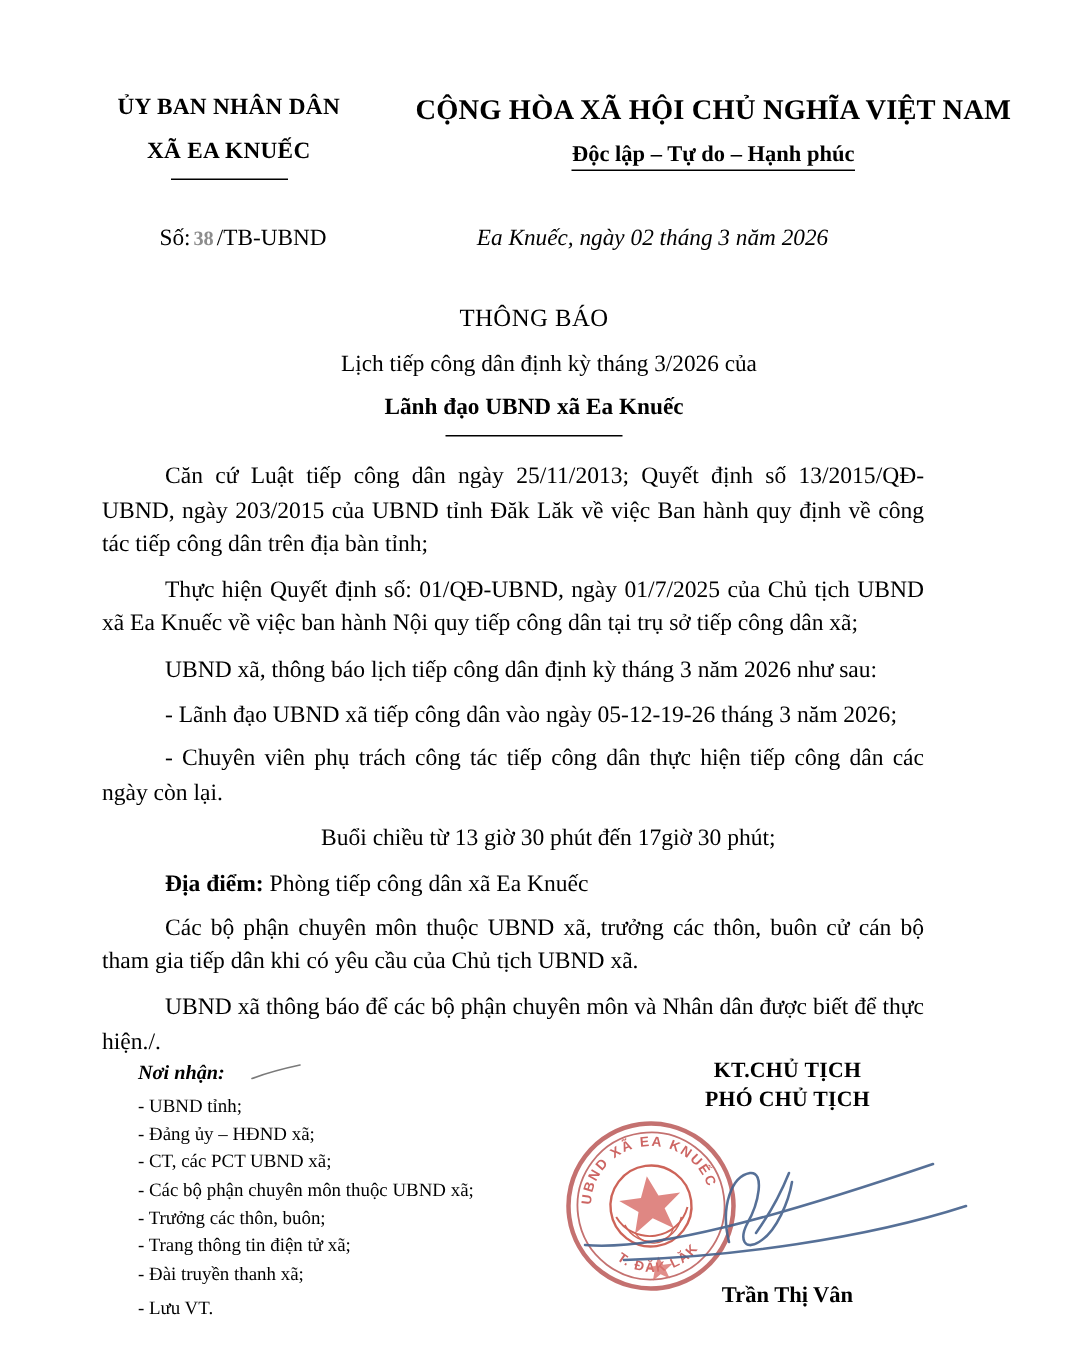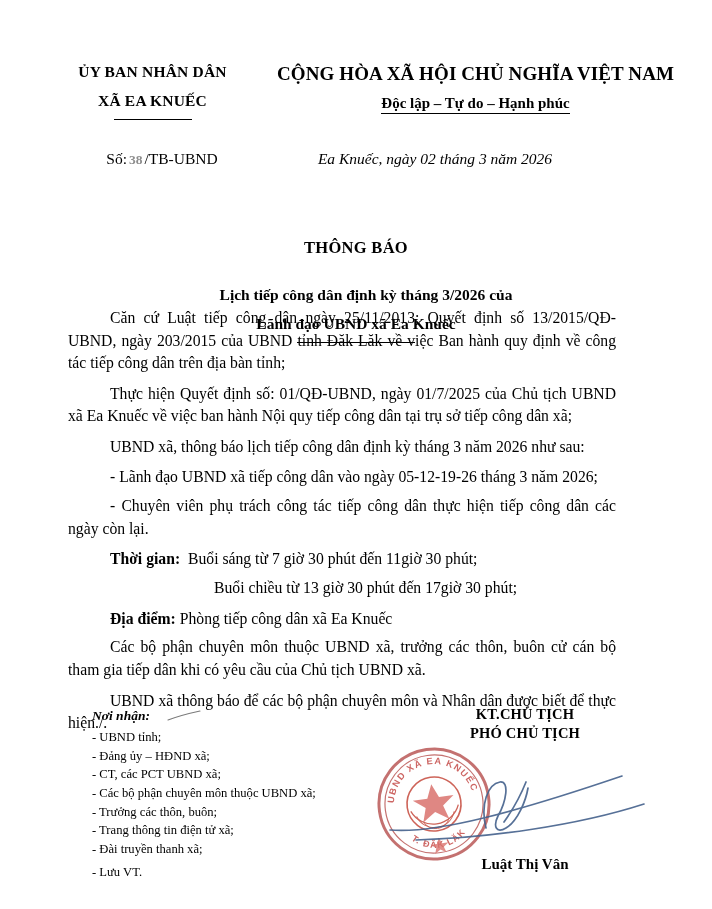--- a/index.html
+++ b/index.html
@@ -110,29 +110,28 @@
 
   
   .title-block {
     position: absolute;
     left: 0;
     top: 202px;
     width: 712px;
     text-align: center;
   }
   .t-main {
-    font-weight: bold;
+    font-weight: normal;
     font-size: 16.5px;
     letter-spacing: 0.3px;
-    margin-top: 36px;
   }
   .t-sub1 {
-    font-weight: bold;
-    font-size: 15.5px;
-    margin-top: 28px;
+    font-weight: normal;
+    font-size: 15.5px;
+    margin-top: 12px;
     padding-left: 20px;
   }
   .t-sub2 {
     font-weight: bold;
     font-size: 15.5px;
     margin-top: 11px;
   }
   .rule-title {
     width: 118px;
     height: 0;
@@ -279,21 +278,20 @@
     <div class="rule-title"></div>
   </div>
 
   <div class="body-block">
     <p class="para">Căn cứ Luật tiếp công dân ngày 25/11/2013; Quyết định số 13/2015/QĐ-UBND, ngày 203/2015 của UBND tỉnh Đăk Lăk về việc Ban hành quy định về công tác tiếp công dân trên địa bàn tỉnh;</p>
     <p class="para">Thực hiện Quyết định số: 01/QĐ-UBND, ngày 01/7/2025 của Chủ tịch UBND xã Ea Knuếc về việc ban hành Nội quy tiếp công dân tại trụ sở tiếp công dân xã;</p>
     <p class="para tight">UBND xã, thông báo lịch tiếp công dân định kỳ tháng 3 năm 2026 như sau:</p>
     <p class="para dash tight">- Lãnh đạo UBND xã tiếp công dân vào ngày 05-12-19-26  tháng 3 năm 2026;</p>
     <p class="para dash">- Chuyên viên phụ trách công tác tiếp công dân thực hiện tiếp công dân các ngày còn lại.</p>
 
-    <p class="line-indent"><span class="lbl">Thời gian:</span>&nbsp;&nbsp;<span>Buổi sáng từ 7 giờ 30 phút đến 11giờ 30 phút;</span></p>
     <p class="line-indent2"><span>Buổi chiều  từ 13 giờ 30 phút đến 17giờ 30 phút;</span></p>
 
     <p class="line-indent"><span class="lbl">Địa điểm:</span>&nbsp;<span>Phòng tiếp công dân xã Ea Knuếc</span></p>
 
     <p class="para">Các bộ phận chuyên môn thuộc UBND xã, trưởng các thôn, buôn cử cán bộ tham gia tiếp dân khi có yêu cầu của Chủ tịch UBND xã.</p>
     <p class="para">UBND xã thông báo để các bộ phận chuyên môn và Nhân dân được biết để thực hiện./.</p>
   </div>
 
   <div class="footer">
 
@@ -312,21 +310,21 @@
         <li>- Trưởng các thôn, buôn;</li>
         <li>- Trang thông tin điện tử xã;</li>
         <li>- Đài  truyền thanh xã;</li>
         <li class="gap">- Lưu VT.</li>
       </ul>
     </div>
 
     <div class="signature">
       <div class="sig-role1">KT.CHỦ TỊCH</div>
       <div class="sig-role2">PHÓ CHỦ TỊCH</div>
-      <div class="sig-name">Luật Thị Vân</div>
+      <div class="sig-name">Trần Thị Vân</div>
     </div>
   </div>
 
   <div class="seal-wrap">
     <svg width="300" height="130" viewBox="0 0 300 130">
       <g opacity="0.78" transform="translate(58,62) rotate(-8)">
         <circle cx="0" cy="0" r="55" fill="none" stroke="#b44a48" stroke-width="3"></circle>
         <circle cx="0" cy="0" r="49" fill="none" stroke="#b44a48" stroke-width="1.2"></circle>
         <circle cx="0" cy="0" r="27" fill="none" stroke="#c0392b" stroke-width="1.6"></circle>
 

